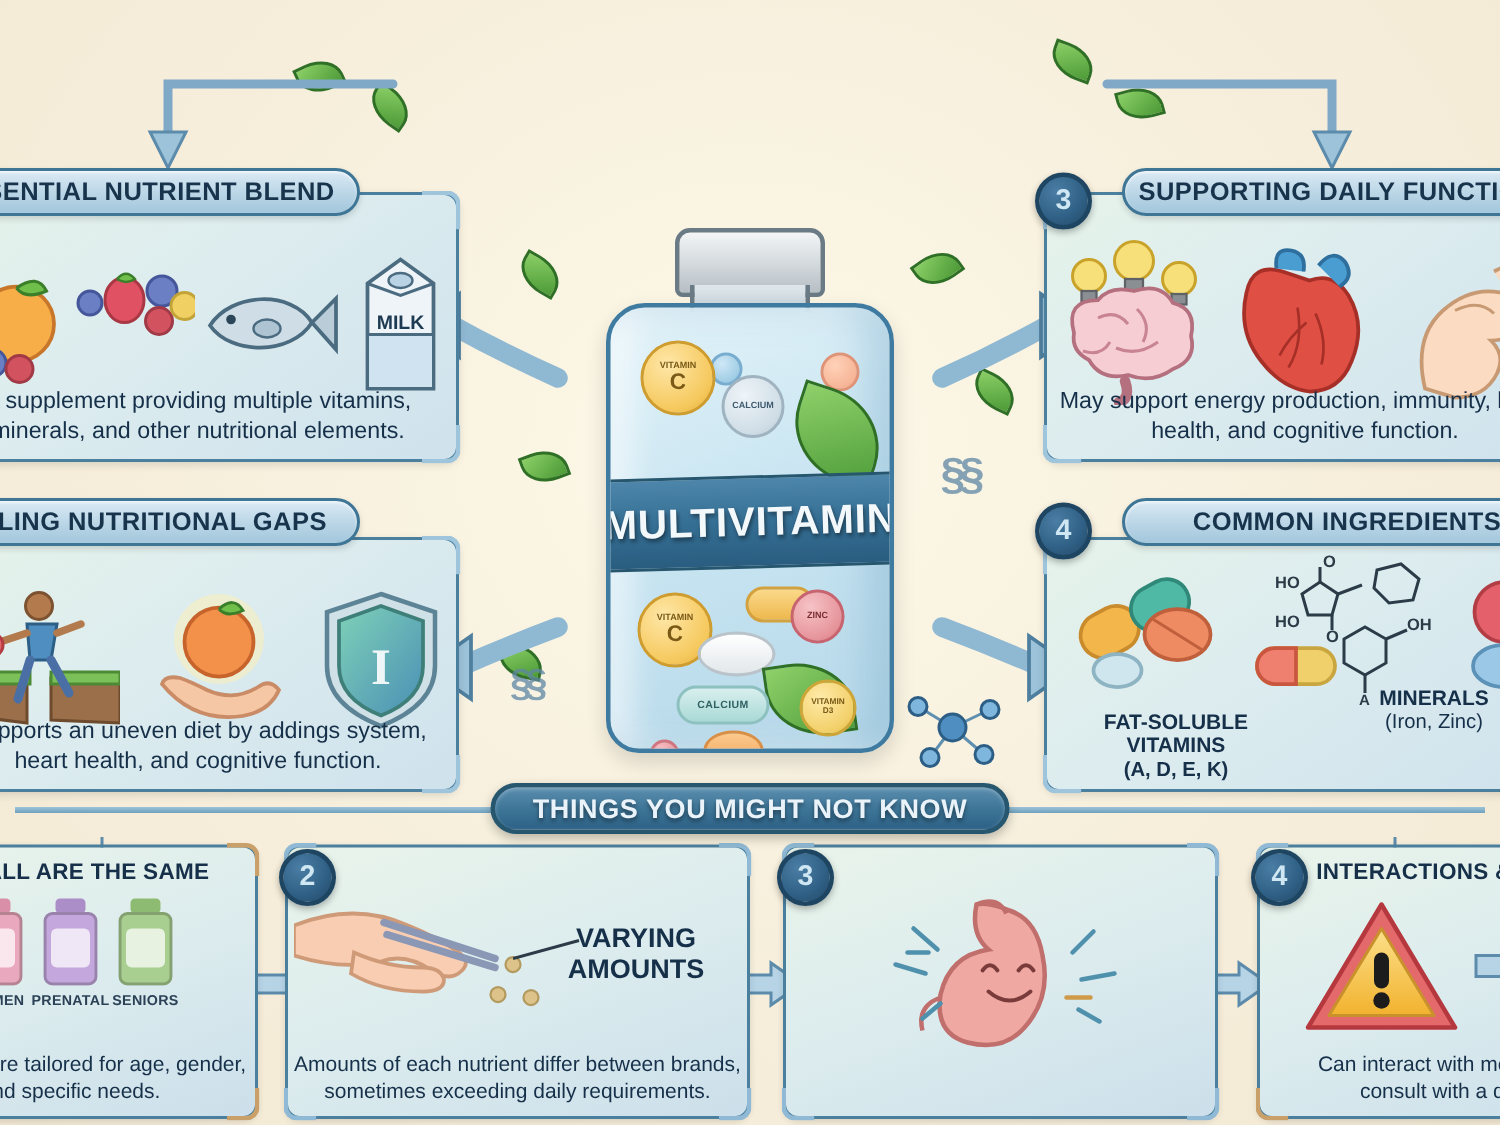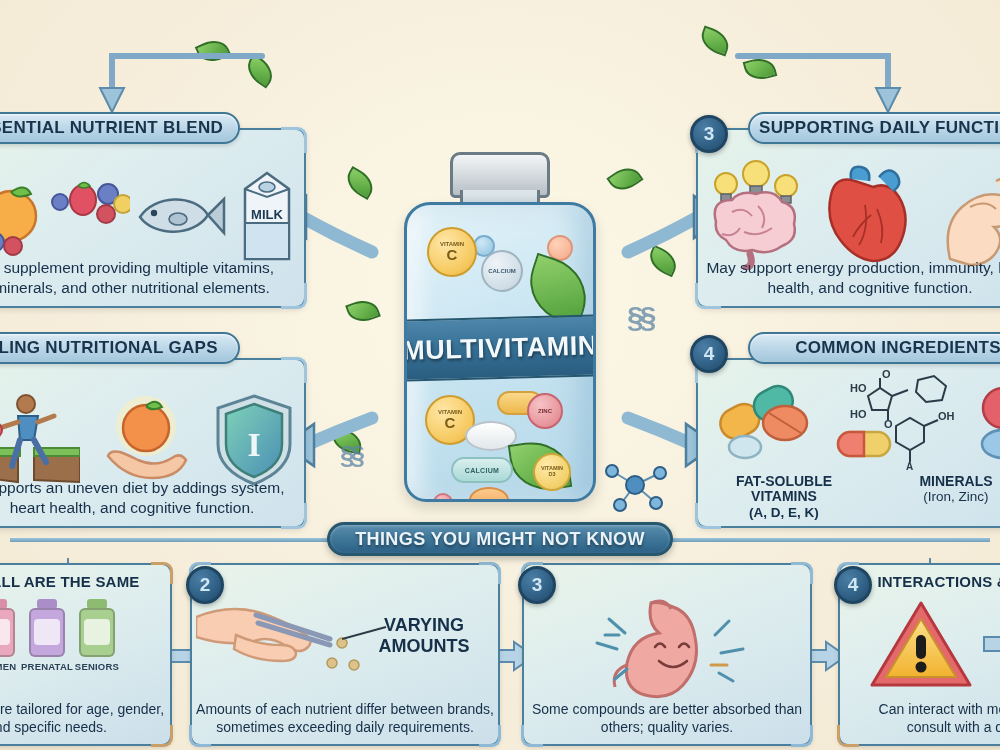--- a/index.html
+++ b/index.html
@@ -481,21 +481,21 @@
         <path d="M4,74 a12,12 0 0 1 12,-12 h14 v24 h-14 a12,12 0 0 1 -12,-12 Z" fill="#ef7f6e" stroke="#c9573f" stroke-width="2.5"></path>
       </svg>
       <svg width="60" height="80" viewBox="0 0 60 80">
         <circle cx="30" cy="26" r="20" fill="#e4616b" stroke="#b23d45" stroke-width="2.5"></circle>
         <ellipse cx="30" cy="62" rx="21" ry="14" fill="#9cc8e8" stroke="#5d92b8" stroke-width="2.5"></ellipse>
       </svg>
     </div>
 
     <div style="position:absolute; left:0; right:0; bottom:6px; display:flex; justify-content:space-around; align-items:flex-start;">
       <div style="width:33%; text-align:center;">
-        <div style="font-size:14px; font-weight:bold; color:#16304a; line-height:1.12;">FAT-SOLUBLE VITAMINS</div>
+        <div style="font-size:14px; font-weight:bold; color:#16304a; line-height:1.12;margin-top:16px;">FAT-SOLUBLE VITAMINS</div>
         <div style="font-size:13.5px; color:#16304a;font-weight:bold;">(A, D, E, K)</div>
       </div>
       <div style="width:33%; text-align:center;">
         <div style="font-size:14px; font-weight:bold; color:#16304a; line-height:1.12;">MINERALS</div>
         <div style="font-size:13.5px; color:#16304a;">(Iron, Zinc)</div>
       </div>
     </div>
   </div>
   <div class="hpill" style="left:748px; top:332px; width:300px;">
     <span>COMMON INGREDIENTS</span>
@@ -637,21 +637,20 @@
           <path d="M30,48 L50,54"></path>
           <path d="M48,84 L60,74"></path>
         <path d="M162,26 L148,40"></path>
           <path d="M176,54 L154,58"></path>
           <path d="M166,86 L152,78"></path>
       </g>
       <path d="M160,70 L144,70" stroke="#cf9a4a" stroke-width="3" fill="none" stroke-linecap="round"></path>
       <path d="M52,40 L38,40" stroke="#4f90ad" stroke-width="3" fill="none" stroke-linecap="round"></path>
     </svg>
 
-    <div class="bcard-body">Some compounds are better absorbed than others; quality varies.</div>
   </div>
 
   <div class="bcard" style="left:838px; width:250px;">
     <span class="corner c-tl c-blue"></span>
 
     <span class="corner c-bl"></span>
 
     <div class="bcard-title" style="padding-left:24px;">INTERACTIONS &amp; SAFETY</div>
 
     <svg style="position:absolute; left:28px; top:34px;" width="106" height="92" viewBox="0 0 106 92">

